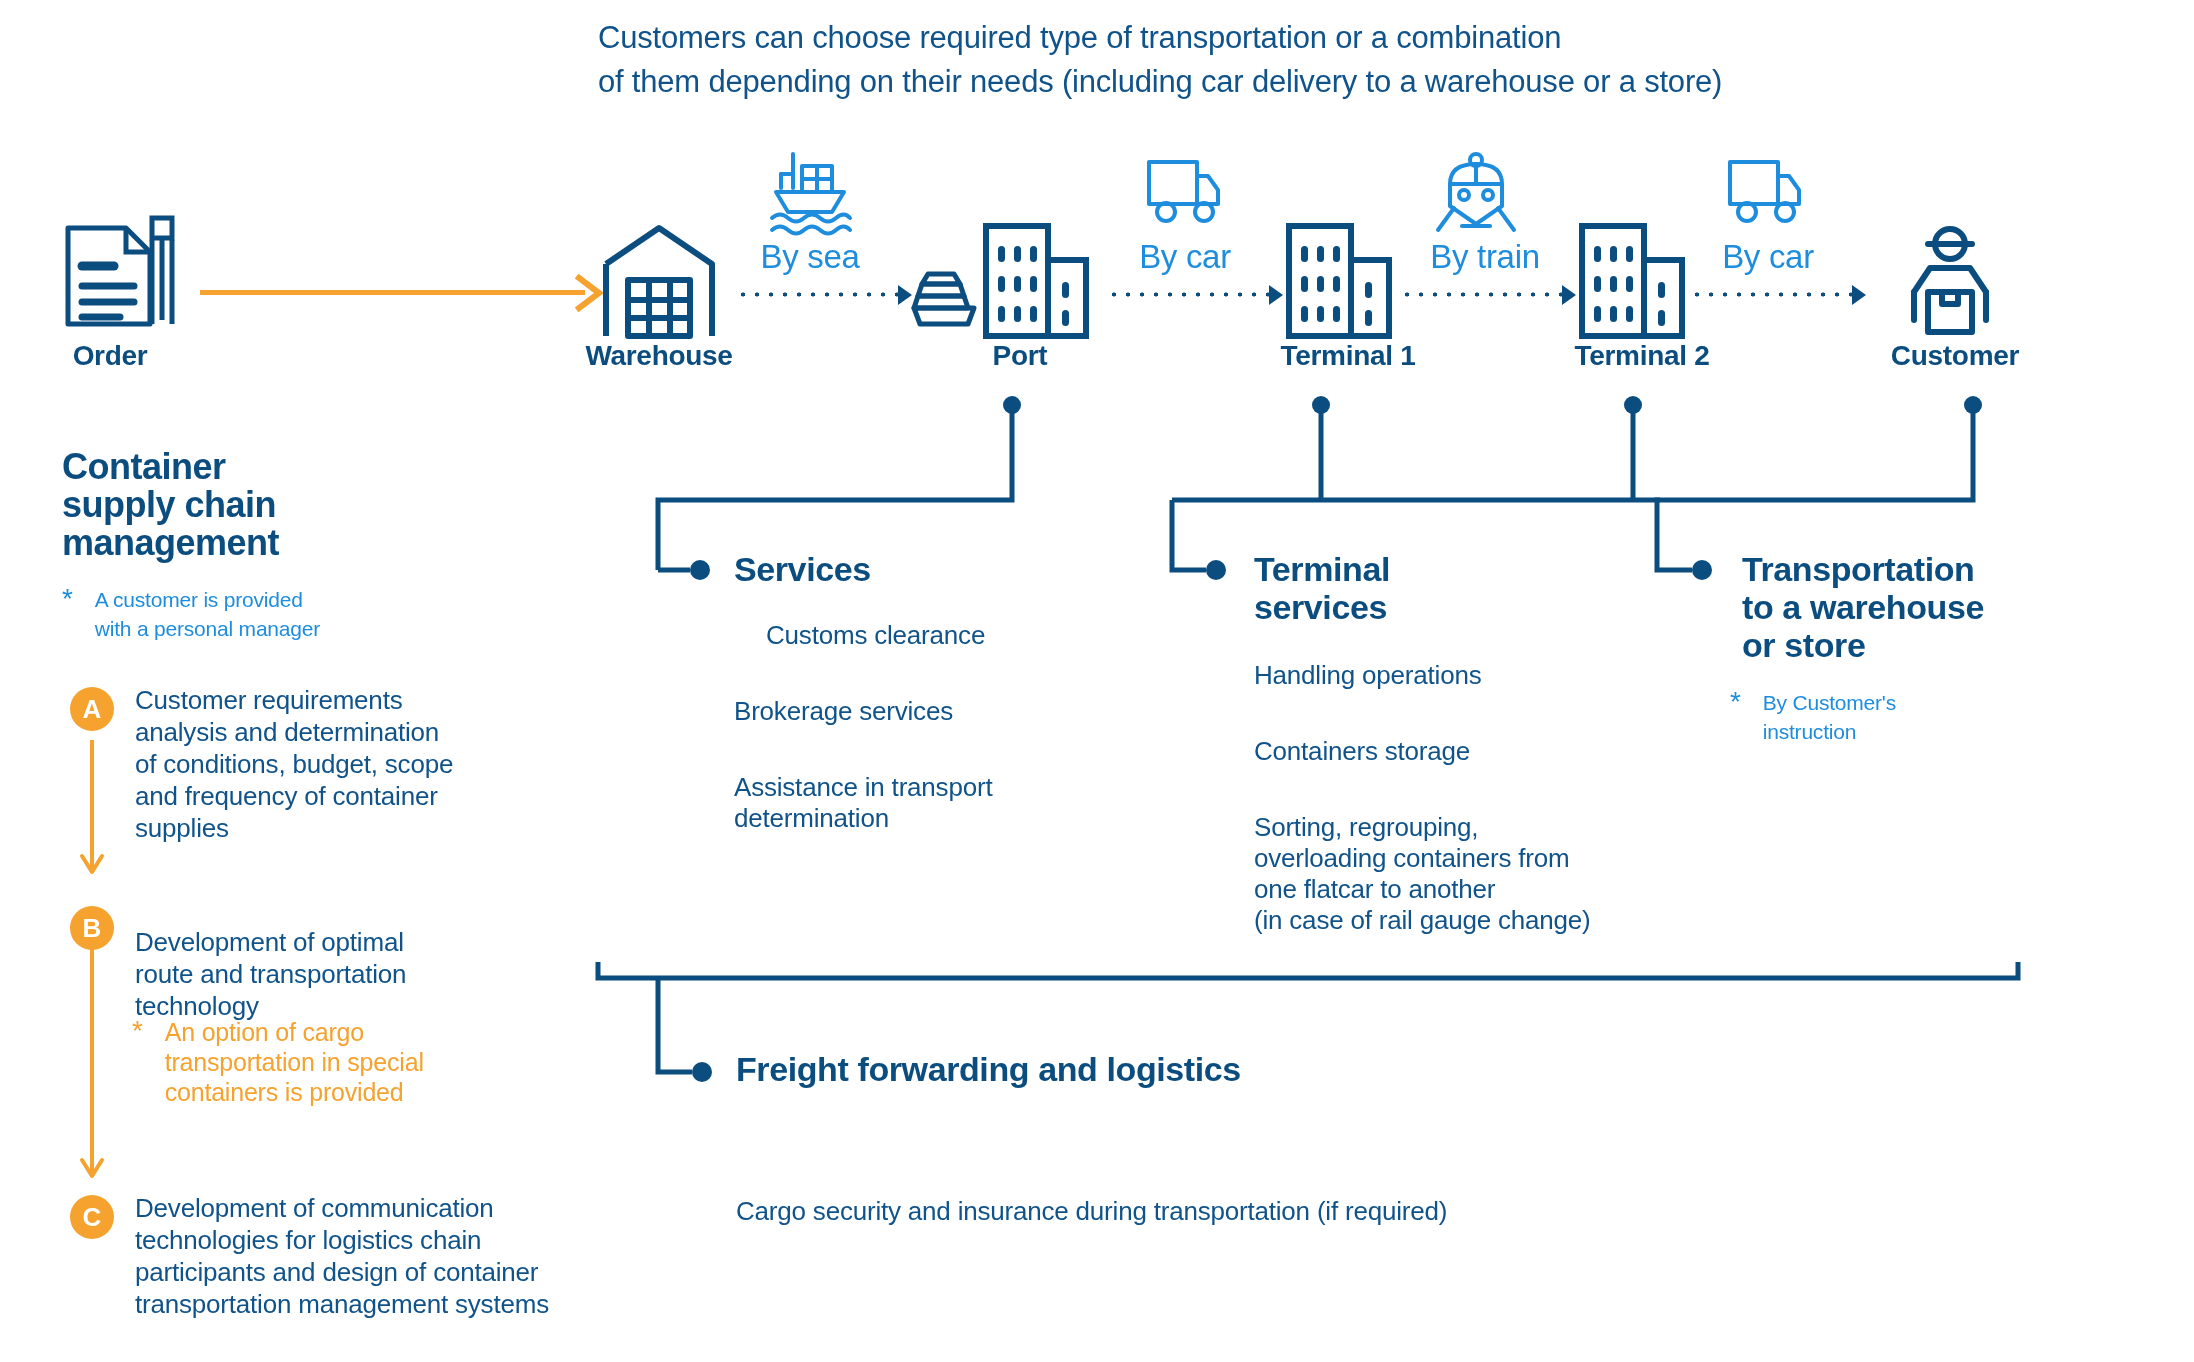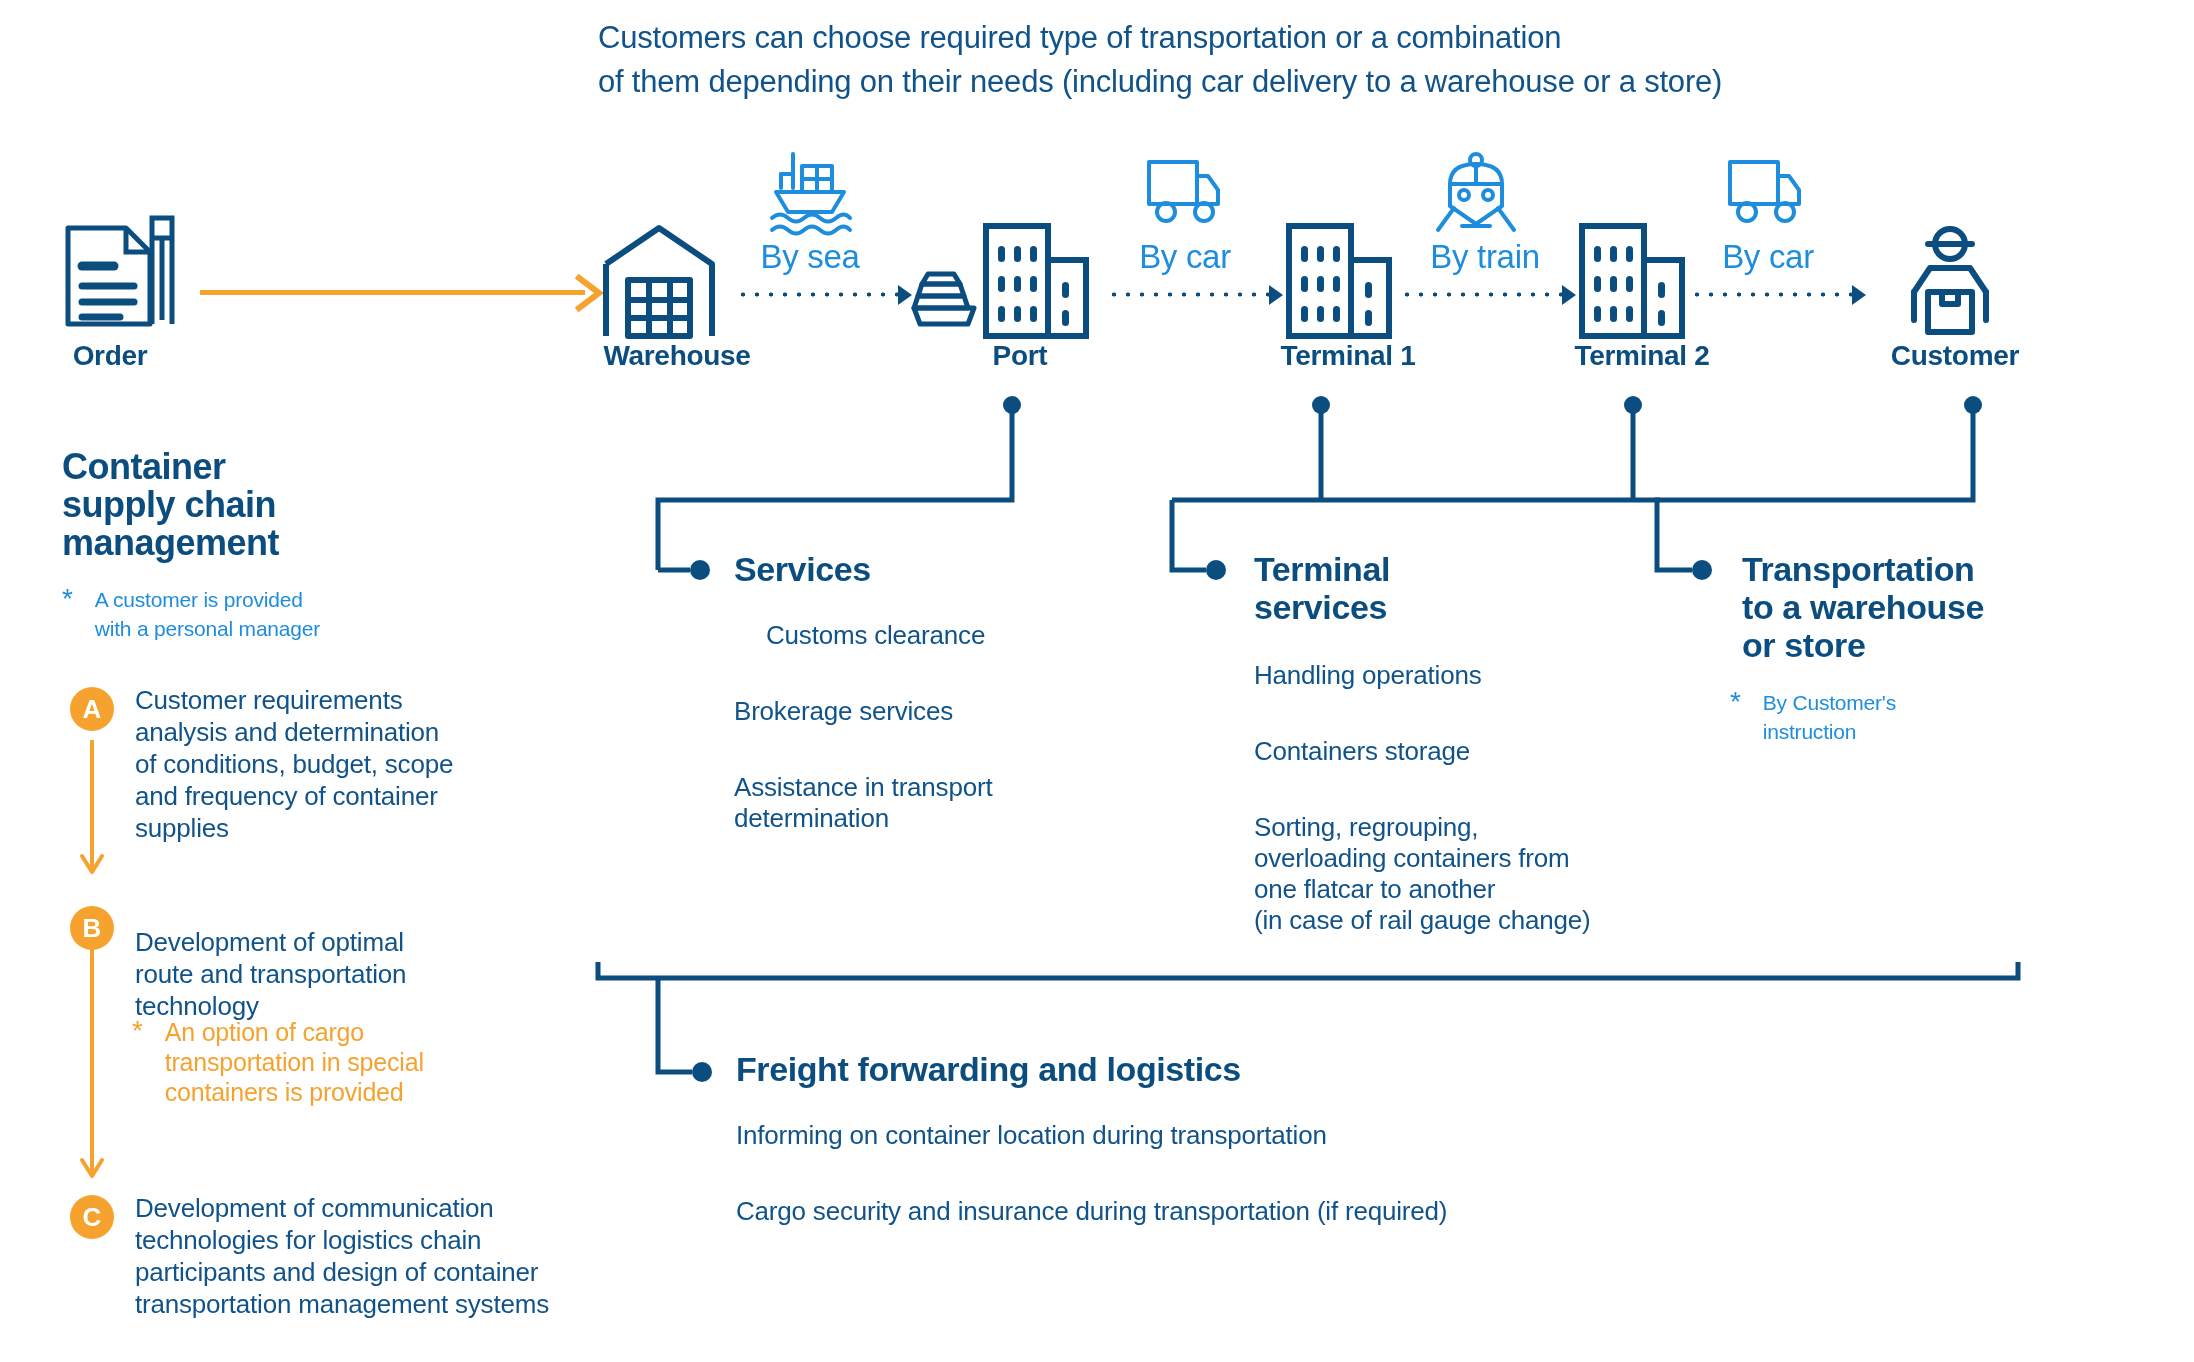--- a/index.html
+++ b/index.html
@@ -159,21 +159,21 @@
     <svg width="118" height="118" viewBox="0 0 118 118" fill="none" stroke="#0c4d80" stroke-width="6" stroke-linejoin="round">
       <path d="M6 42 L59 6 L112 42 V114"></path>
       <path d="M6 42 V114"></path>
       <rect x="28" y="58" width="62" height="56"></rect>
       <line x1="28" y1="78" x2="90" y2="78"></line>
       <line x1="28" y1="96" x2="90" y2="96"></line>
       <line x1="49" y1="58" x2="49" y2="114"></line>
       <line x1="70" y1="58" x2="70" y2="114"></line>
     </svg>
   </div>
-  <div class="abs node-label" style="left:587px; top:340px; width:180px;">Warehouse</div>
+  <div class="abs node-label" style="left:569px; top:340px; width:180px;">Warehouse</div>
 
   <div class="abs" style="left:768px; top:148px;">
     <svg width="86" height="90" viewBox="0 0 86 90" fill="none" stroke="#1e8ddd" stroke-width="4" stroke-linejoin="round" stroke-linecap="round">
       <line x1="25" y1="6" x2="25" y2="40"></line>
       <path d="M13 26 H25"></path>
       <path d="M13 26 V40"></path>
       <rect x="34" y="18" width="30" height="26"></rect>
       <line x1="49" y1="18" x2="49" y2="44"></line>
       <line x1="34" y1="31" x2="64" y2="31"></line>
       <path d="M8 44 H76 L64 64 H20 Z"></path>
@@ -436,20 +436,17 @@
     <div class="note-blue star">*</div>
     <div class="note-blue">
       <div>By Customer's</div>
       <div>instruction</div>
     </div>
   </div>
 
   <div class="abs sec-title" style="left:736px; top:1050px; width:800px;">
     <div>Freight forwarding and logistics</div>
   </div>
-  <div class="abs sec-item" style="left:736px; top:1120px; width:900px;">
-    <div>Informing on container location during transportation</div>
-  </div>
   <div class="abs sec-item" style="left:736px; top:1196px; width:1000px;">
     <div>Cargo security and insurance during transportation (if required)</div>
   </div>
 
 </div>
 
 </body></html>

